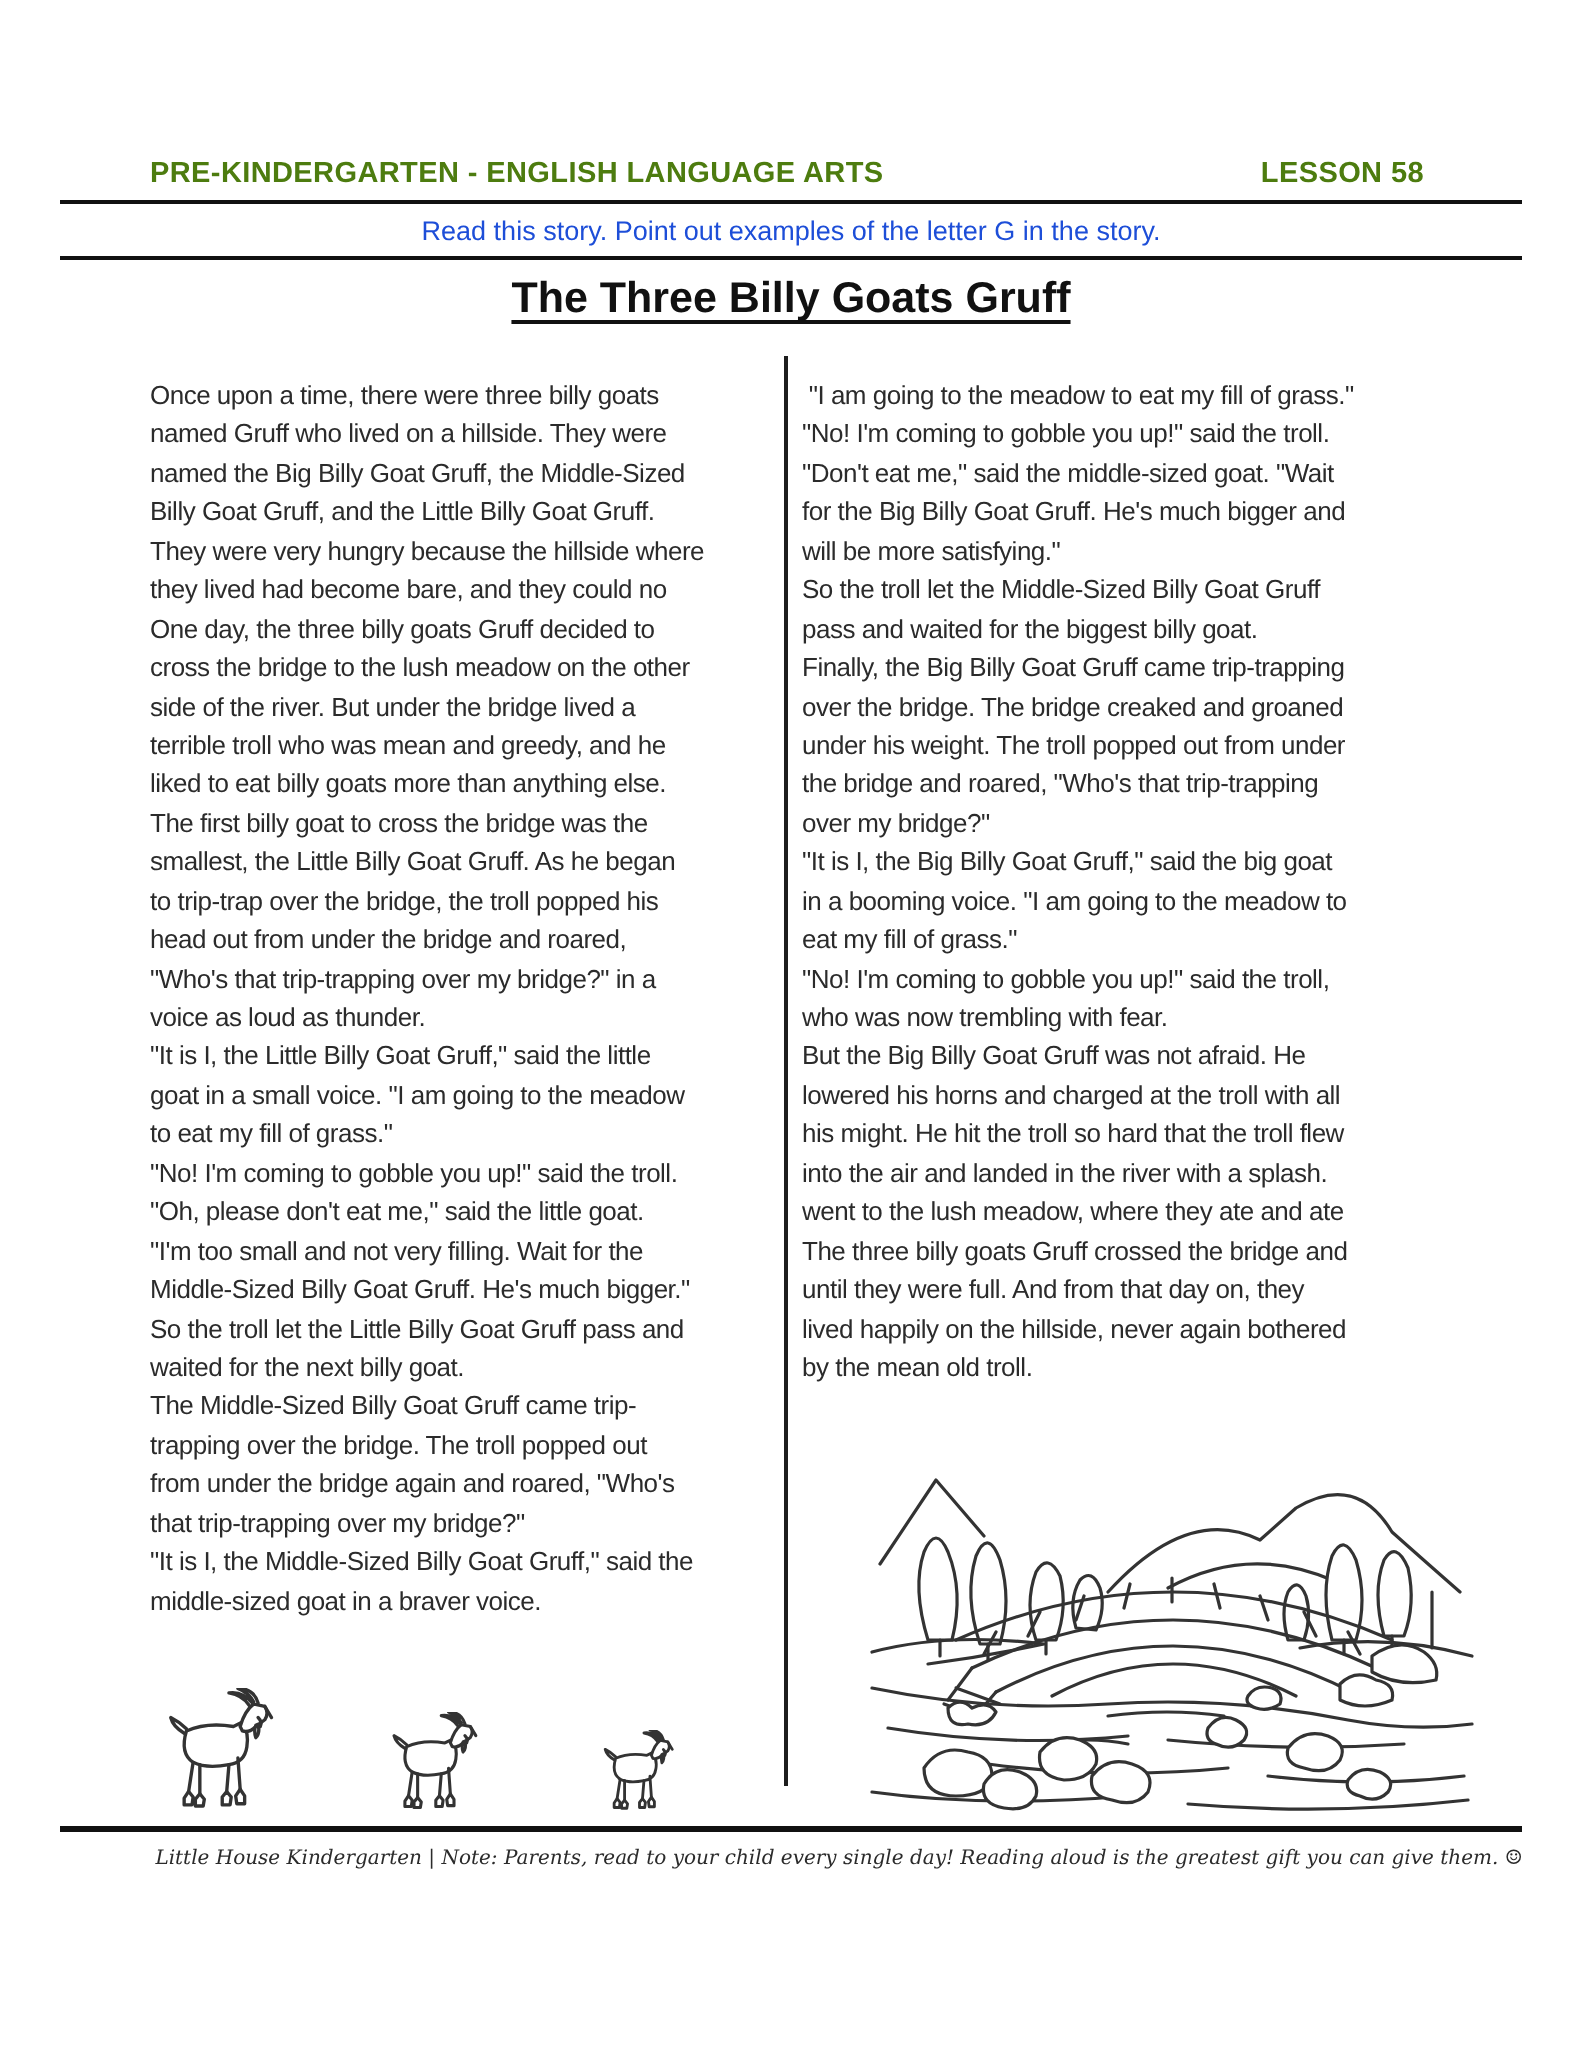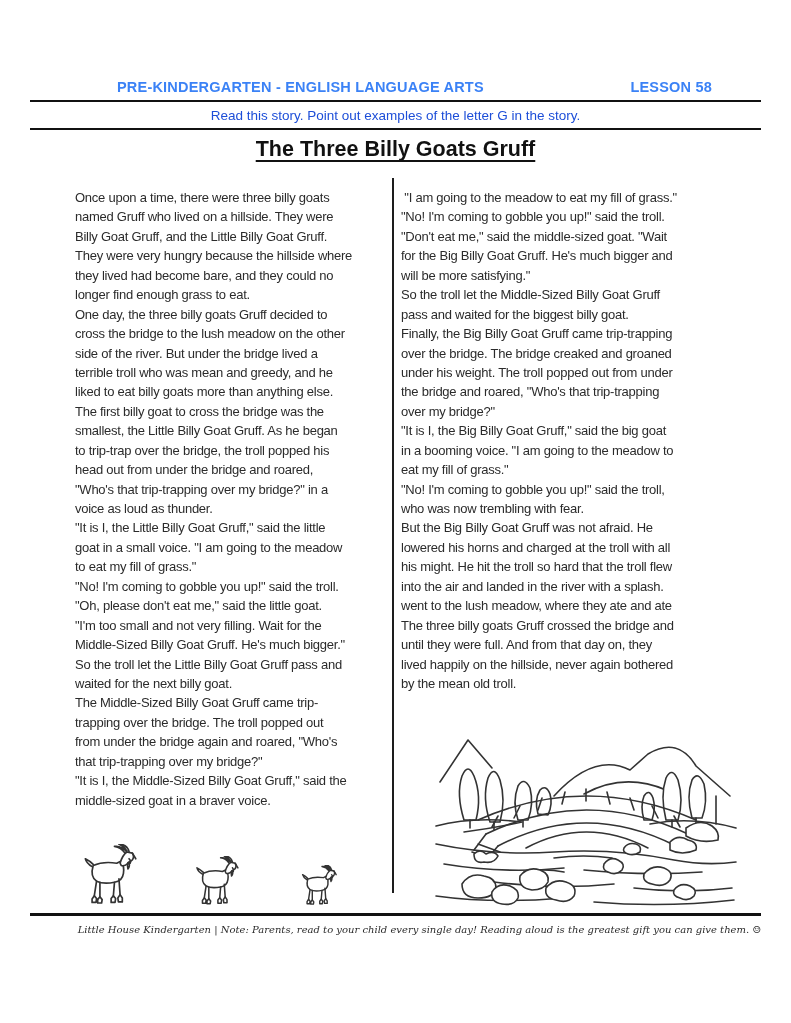--- a/index.html
+++ b/index.html
@@ -8,21 +8,21 @@
     width:791px; height:1023px;
     background:#ffffff;
     font-family:"Liberation Sans", sans-serif;
     color:#1d1d1d;
     overflow:hidden;
     margin:0 auto;
   }
   .header {
     position:absolute; top:79px; left:75px; right:79px;
     display:flex; justify-content:space-between; align-items:baseline;
-    font-weight:bold; font-size:14.5px; letter-spacing:0.2px; color:#3b82f6;margin-left:42px;
+    font-weight:bold; font-size:14.5px; letter-spacing:0.2px; color:#4d7c0f;
   }
   .instruction-band {
     position:absolute; top:100px; left:30px; width:731px; height:26px;
     border-top:2.5px solid #111; border-bottom:2.5px solid #111;
     display:flex; align-items:center; justify-content:center;
     font-size:13.5px; color:#1d4ed8;
   }
   .story-title {
     position:absolute; top:137px; left:0; width:100%;
     text-align:center; font-weight:bold; font-size:21.5px; color:#111;
@@ -78,24 +78,24 @@
 
   <div class="instruction-band">
     <span>Read this story. Point out examples of the letter G in the story.</span>
   </div>
 
   <div class="story-title">The Three Billy Goats Gruff</div>
 
   <div class="column col-left">
       <div class="line">Once upon a time, there were three billy goats</div>
       <div class="line">named Gruff who lived on a hillside. They were</div>
+      <div class="line">named the Big Billy Goat Gruff, the Middle-Sized</div>
       <div class="line">Billy Goat Gruff, and the Little Billy Goat Gruff.</div>
       <div class="line">They were very hungry because the hillside where</div>
       <div class="line">they lived had become bare, and they could no</div>
-      <div class="line">longer find enough grass to eat.</div>
       <div class="line">One day, the three billy goats Gruff decided to</div>
       <div class="line">cross the bridge to the lush meadow on the other</div>
       <div class="line">side of the river. But under the bridge lived a</div>
       <div class="line">terrible troll who was mean and greedy, and he</div>
       <div class="line">liked to eat billy goats more than anything else.</div>
       <div class="line">The first billy goat to cross the bridge was the</div>
       <div class="line">smallest, the Little Billy Goat Gruff. As he began</div>
       <div class="line">to trip-trap over the bridge, the troll popped his</div>
       <div class="line">head out from under the bridge and roared,</div>
       <div class="line">"Who's that trip-trapping over my bridge?" in a</div>

